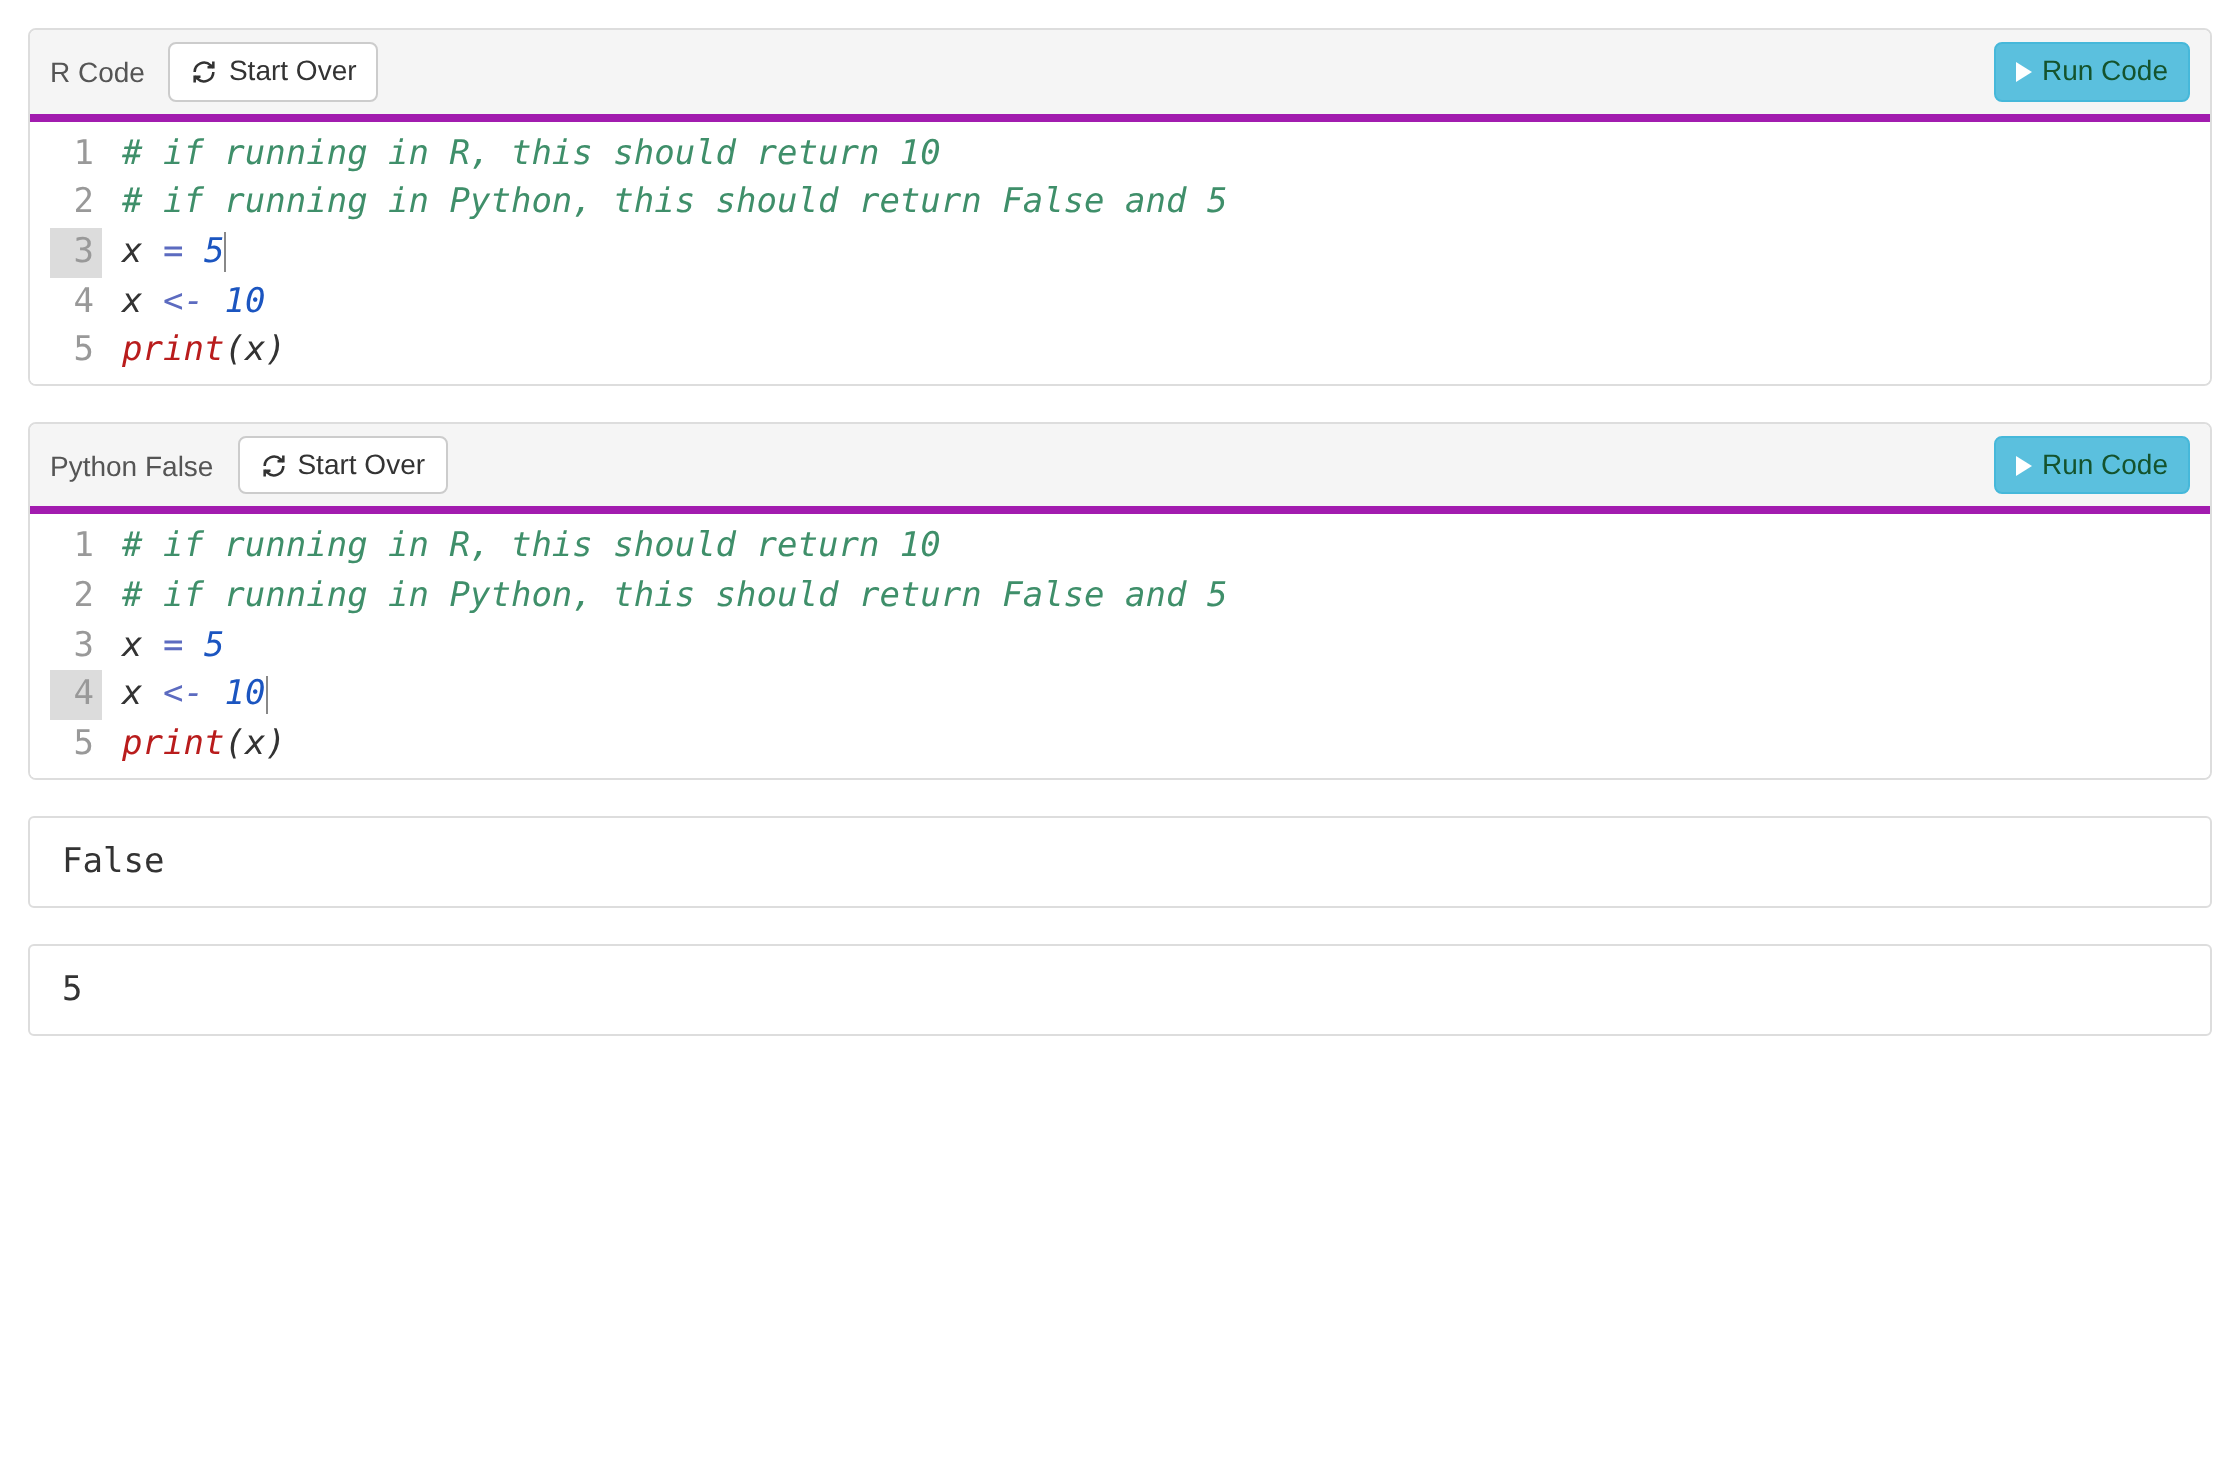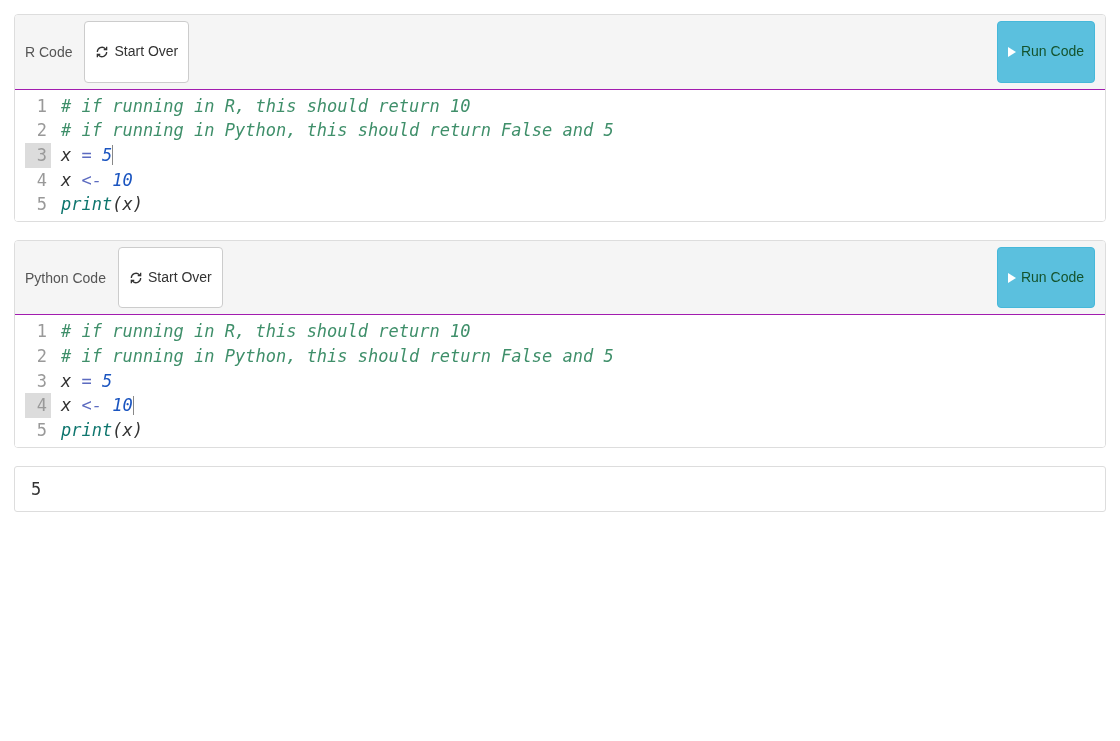--- a/index.html
+++ b/index.html
@@ -15,33 +15,33 @@
     border: 1px solid #ddd;
     border-radius: 4px;
     margin-bottom: 18px;
     overflow: hidden;
   }
   .code-header {
     background: #f5f5f5;
     padding: 6px 10px;
     display: flex;
     align-items: center;
-    border-bottom: 1px solid #a21caf;
+    border-bottom: 4px solid #a21caf;
   }
   .code-label {
     color: #555;
     font-size: 14px;
     margin-right: 12px;
   }
   .btn {
     display: inline-flex;
     align-items: center;
     gap: 5px;
     font-size: 14px;
-    padding: 20px 10px;
+    padding: 4px 10px;
     border-radius: 4px;
     cursor: pointer;
     line-height: 1.4;
   }
   .btn-startover {
     background: #fff;
     border: 1px solid #ccc;
     color: #333;
   }
   .btn-run {
@@ -90,21 +90,21 @@
     flex: 1;
     padding: 4px 6px 4px 4px;
     white-space: pre;
     color: #333;
     position: relative;
   }
   .code-lines .line { display: block; min-height: 1.45em; position: relative; font-style: italic; }
   .tok-comment { color: #3f8f6a; }
   .tok-op { color: #5c6bc0; }
   .tok-num { color: #1b55c0; }
-  .tok-func { color: #0f766e; }
+  .tok-func { color: #b91c1c; }
   .tok-paren { color: #333; }
   .cursor-mark {
     display: inline-block;
     width: 1px;
     height: 1.15em;
     vertical-align: text-bottom;
     border-left: 1px solid #888;
     margin-left: 0;
   }
   .output-block {
@@ -146,21 +146,21 @@
           <span class="ln">2</span>
           <span class="ln hl">3</span>
           <span class="ln">4</span>
           <span class="ln">5</span>
         </div>
         <div class="code-lines"><span class="line"><span class="tok-comment"># if running in R, this should return 10</span></span><span class="line"><span class="tok-comment"># if running in Python, this should return False and 5</span></span><span class="line"><span>x </span><span class="tok-op">=</span><span> </span><span class="tok-num">5</span><span class="cursor-mark"></span></span><span class="line"><span>x </span><span class="tok-op">&lt;-</span><span> </span><span class="tok-num">10</span></span><span class="line"><span class="tok-func">print</span><span class="tok-paren">(</span><span>x</span><span class="tok-paren">)</span></span></div>
       </div>
     </div>
     <div class="code-block">
       <div class="code-header">
-        <span class="code-label">Python Code</span>
+        <span class="code-label">Python False</span>
         <button class="btn btn-startover">
           <span class="icon-refresh"><svg viewBox="0 0 24 24" width="14" height="14">
               <path d="M4 12a8 8 0 0 1 13.66-5.66L20 8" fill="none" stroke="#333" stroke-width="2.2"></path>
               <path d="M20 12a8 8 0 0 1-13.66 5.66L4 16" fill="none" stroke="#333" stroke-width="2.2"></path>
               <polyline points="20 3 20 8 15 8" fill="none" stroke="#333" stroke-width="2.2"></polyline>
               <polyline points="4 21 4 16 9 16" fill="none" stroke="#333" stroke-width="2.2"></polyline>
             </svg></span>
           <span>Start Over</span>
         </button>
         <button class="btn btn-run">
@@ -172,14 +172,15 @@
         <div class="gutter">
           <span class="ln">1</span>
           <span class="ln">2</span>
           <span class="ln">3</span>
           <span class="ln hl">4</span>
           <span class="ln">5</span>
         </div>
         <div class="code-lines"><span class="line"><span class="tok-comment"># if running in R, this should return 10</span></span><span class="line"><span class="tok-comment"># if running in Python, this should return False and 5</span></span><span class="line"><span>x </span><span class="tok-op">=</span><span> </span><span class="tok-num">5</span></span><span class="line"><span>x </span><span class="tok-op">&lt;</span><span class="tok-op">-</span><span> </span><span class="tok-num">10</span><span class="cursor-mark"></span></span><span class="line"><span class="tok-func">print</span><span class="tok-paren">(</span><span>x</span><span class="tok-paren">)</span></span></div>
       </div>
     </div>
+    <div class="output-block">False</div>
     <div class="output-block">5</div>
   </div>
 
 </body></html>

